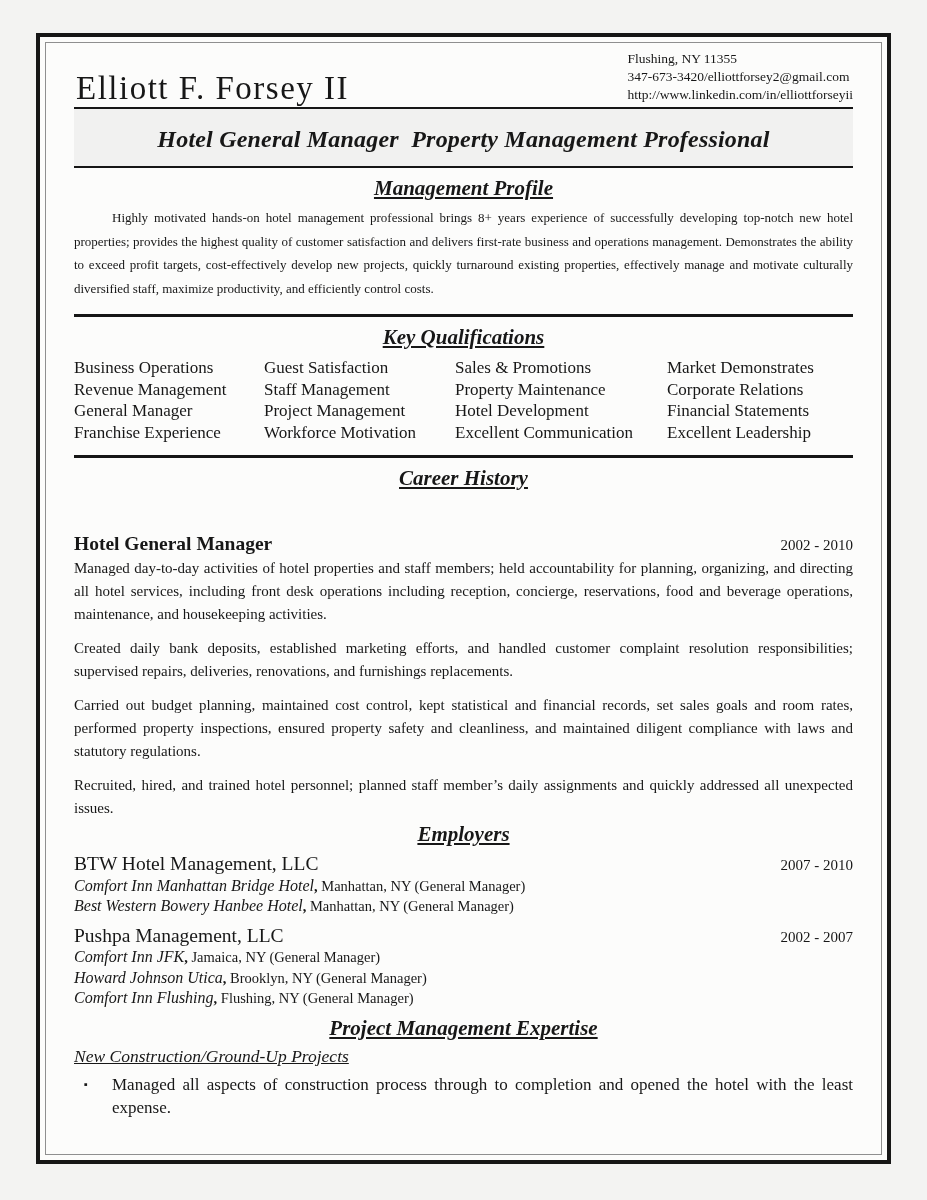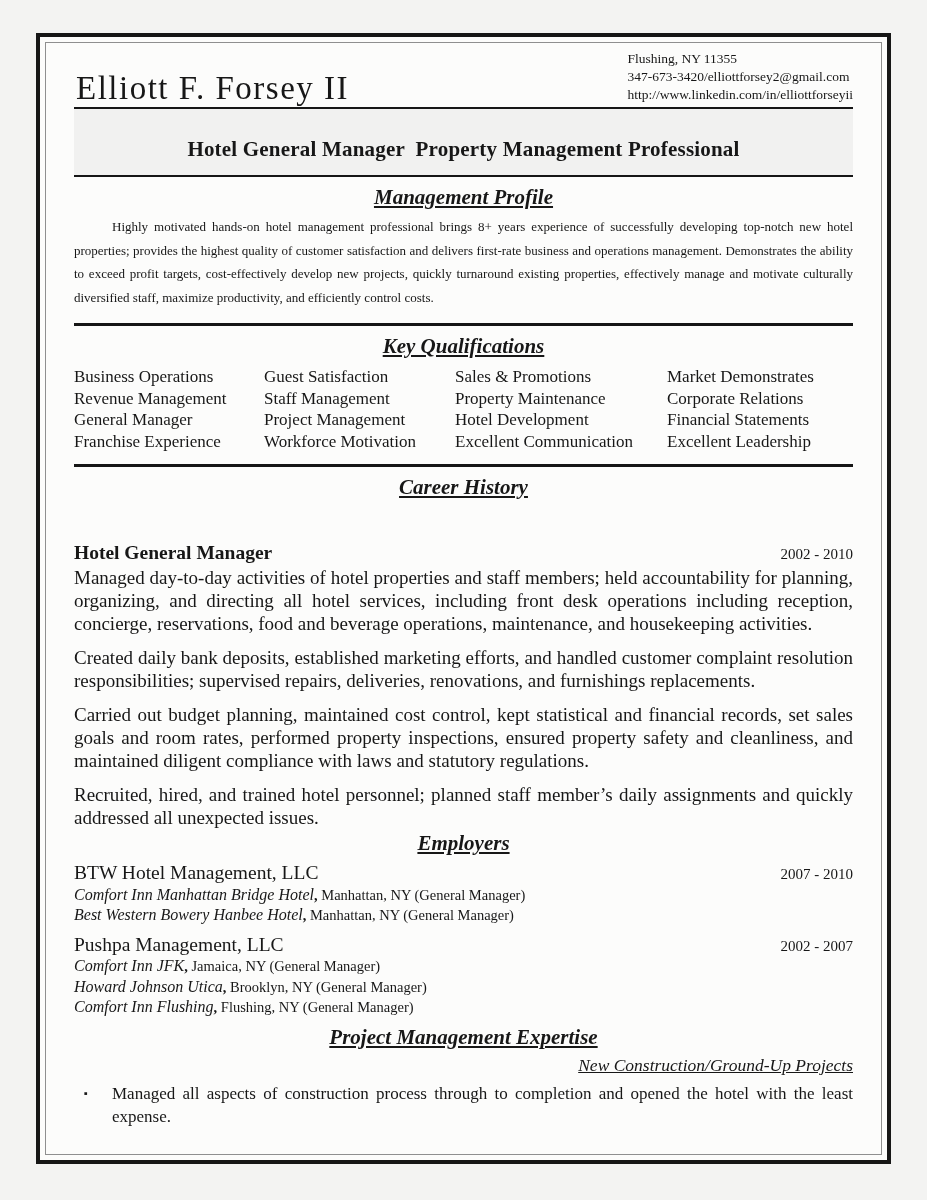--- a/index.html
+++ b/index.html
@@ -54,24 +54,25 @@
     font-size: 13.5px;
     line-height: 1.32;
     padding-top: 1px;
   }
   
   .title-band {
     background: #f1f1f0;
     border-bottom: 2px solid #161616;
     text-align: center;
     font-weight: bold;
-    font-size: 21px;
-    padding: 28px 0 13px 0;
+    font-size: 24px;
+    padding: 17px 0 13px 0;
     white-space: pre-wrap;
     letter-spacing: 0.2px;
+    font-style: italic;
   }
   
   .section-heading {
     text-align: center;
     font-weight: bold;
     font-style: italic;
     text-decoration: underline;
     font-size: 21px;
     margin: 8px 0 5px 0;
   }
@@ -110,21 +111,21 @@
     font-size: 19.5px;
     line-height: 1.15;
     margin-top: 37px;
   }
   .dates {
     font-size: 15px;
     white-space: nowrap;
   }
   .career-para {
     text-align: justify;
-    font-size: 19px;
+    font-size: 15px;
     line-height: 23px;
     margin: 2px 0 11px 0;
   }
   
   .company {
     font-size: 19.5px;
     line-height: 1.2;
   }
   .employer-block { margin-bottom: 7px; }
   .hotel-line {
@@ -135,21 +136,20 @@
     font-style: italic;
     font-size: 16px;
   }
   .hotel-comma { font-weight: bold; }
   
   .sub-heading {
     font-style: italic;
     text-decoration: underline;
     font-size: 17.5px;
     margin: 2px 0 6px 0;
-    text-align: right;
   }
   .bullet-row {
     display: flex;
     font-size: 17px;
     line-height: 23px;
   }
   .bullet-marker {
     flex: 0 0 38px;
     padding-left: 10px;
     box-sizing: border-box;

